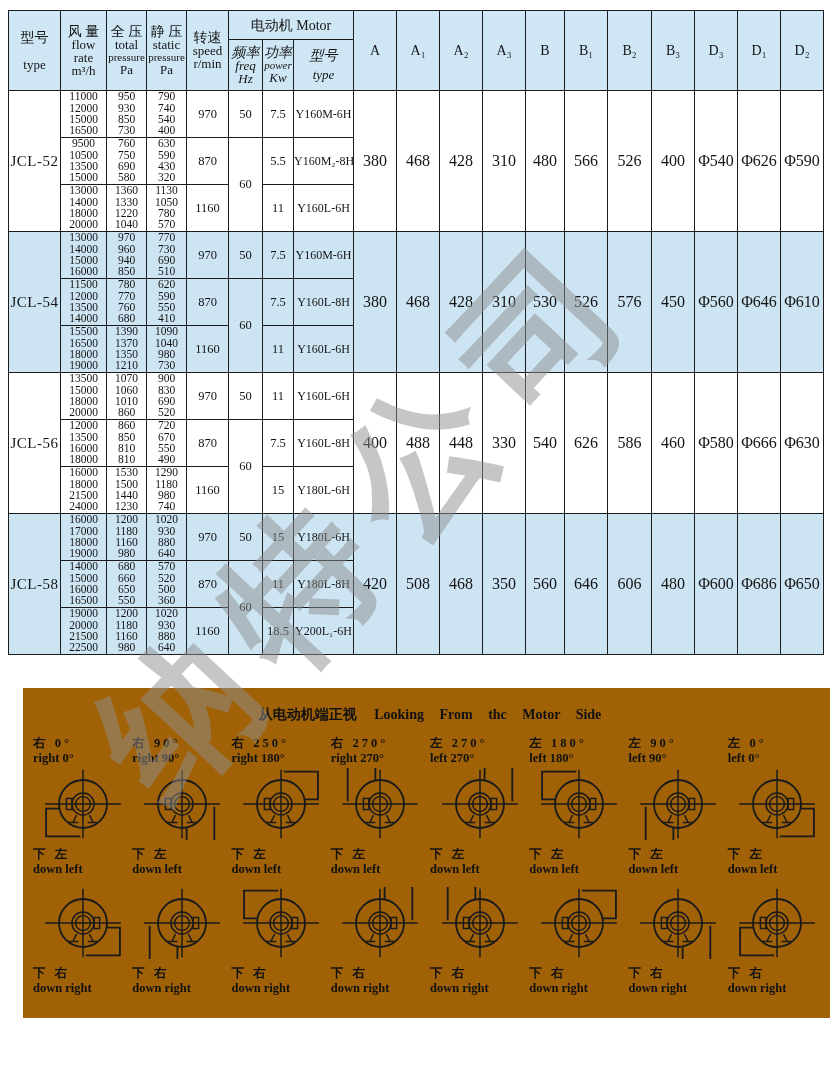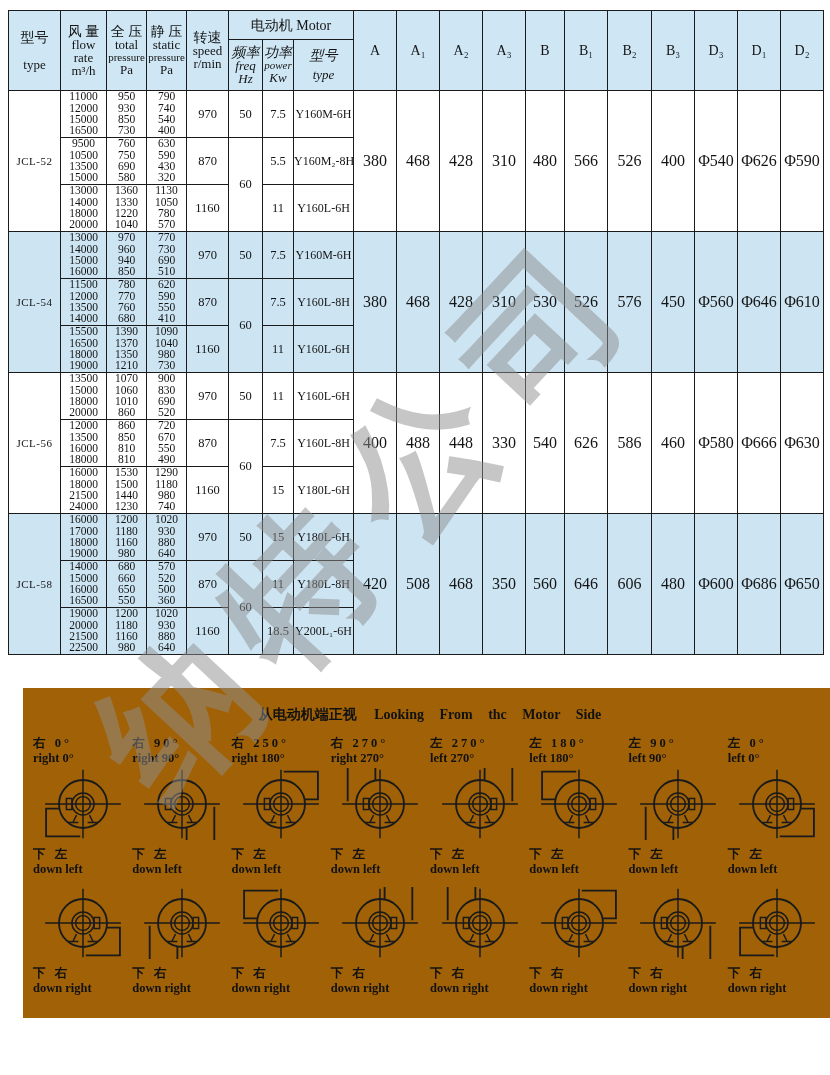--- a/index.html
+++ b/index.html
@@ -9,21 +9,21 @@
   
   table.spec{position:absolute;left:8px;top:10px;width:814px;border-collapse:collapse;table-layout:fixed;}
   table.spec th,table.spec td{border:1.5px solid #1b1b1b;text-align:center;vertical-align:middle;color:#141414;padding:0;overflow:hidden;}
   table.spec thead th{background:#cfe7f5;font-weight:normal;}
   tr.hrow1 th{height:28px;font-size:14px;}
   tr.hrow2 th{height:50px;font-style:italic;}
   .hline{line-height:13px;font-size:13px;}
   .hline.cn{font-size:14px;}
   .hline.sm{font-size:11px;line-height:12px;}
   .dimhead{font-size:15px;}
-  td.c-model{font-size:11px;letter-spacing:.5px;}
+  td.c-model{font-size:15px;letter-spacing:.5px;}
   td.c-dim{font-size:16px;}
   td.num4 div{font-size:11.5px;line-height:11.3px;}
   td.c-mid{font-size:12.5px;}
   td.c-motor{font-size:12px;}
   tr.grp td{height:46px;}
   tbody.band-blue td{background:#cde5f3;}
   tbody.band-white td{background:#ffffff;}
 
   
   .watermark{position:absolute;left:55px;top:705px;font-size:150px;font-weight:bold;color:#8f8f8f;opacity:.5;letter-spacing:26px;transform:rotate(-47deg);transform-origin:0 0;z-index:6;pointer-events:none;white-space:nowrap;}

